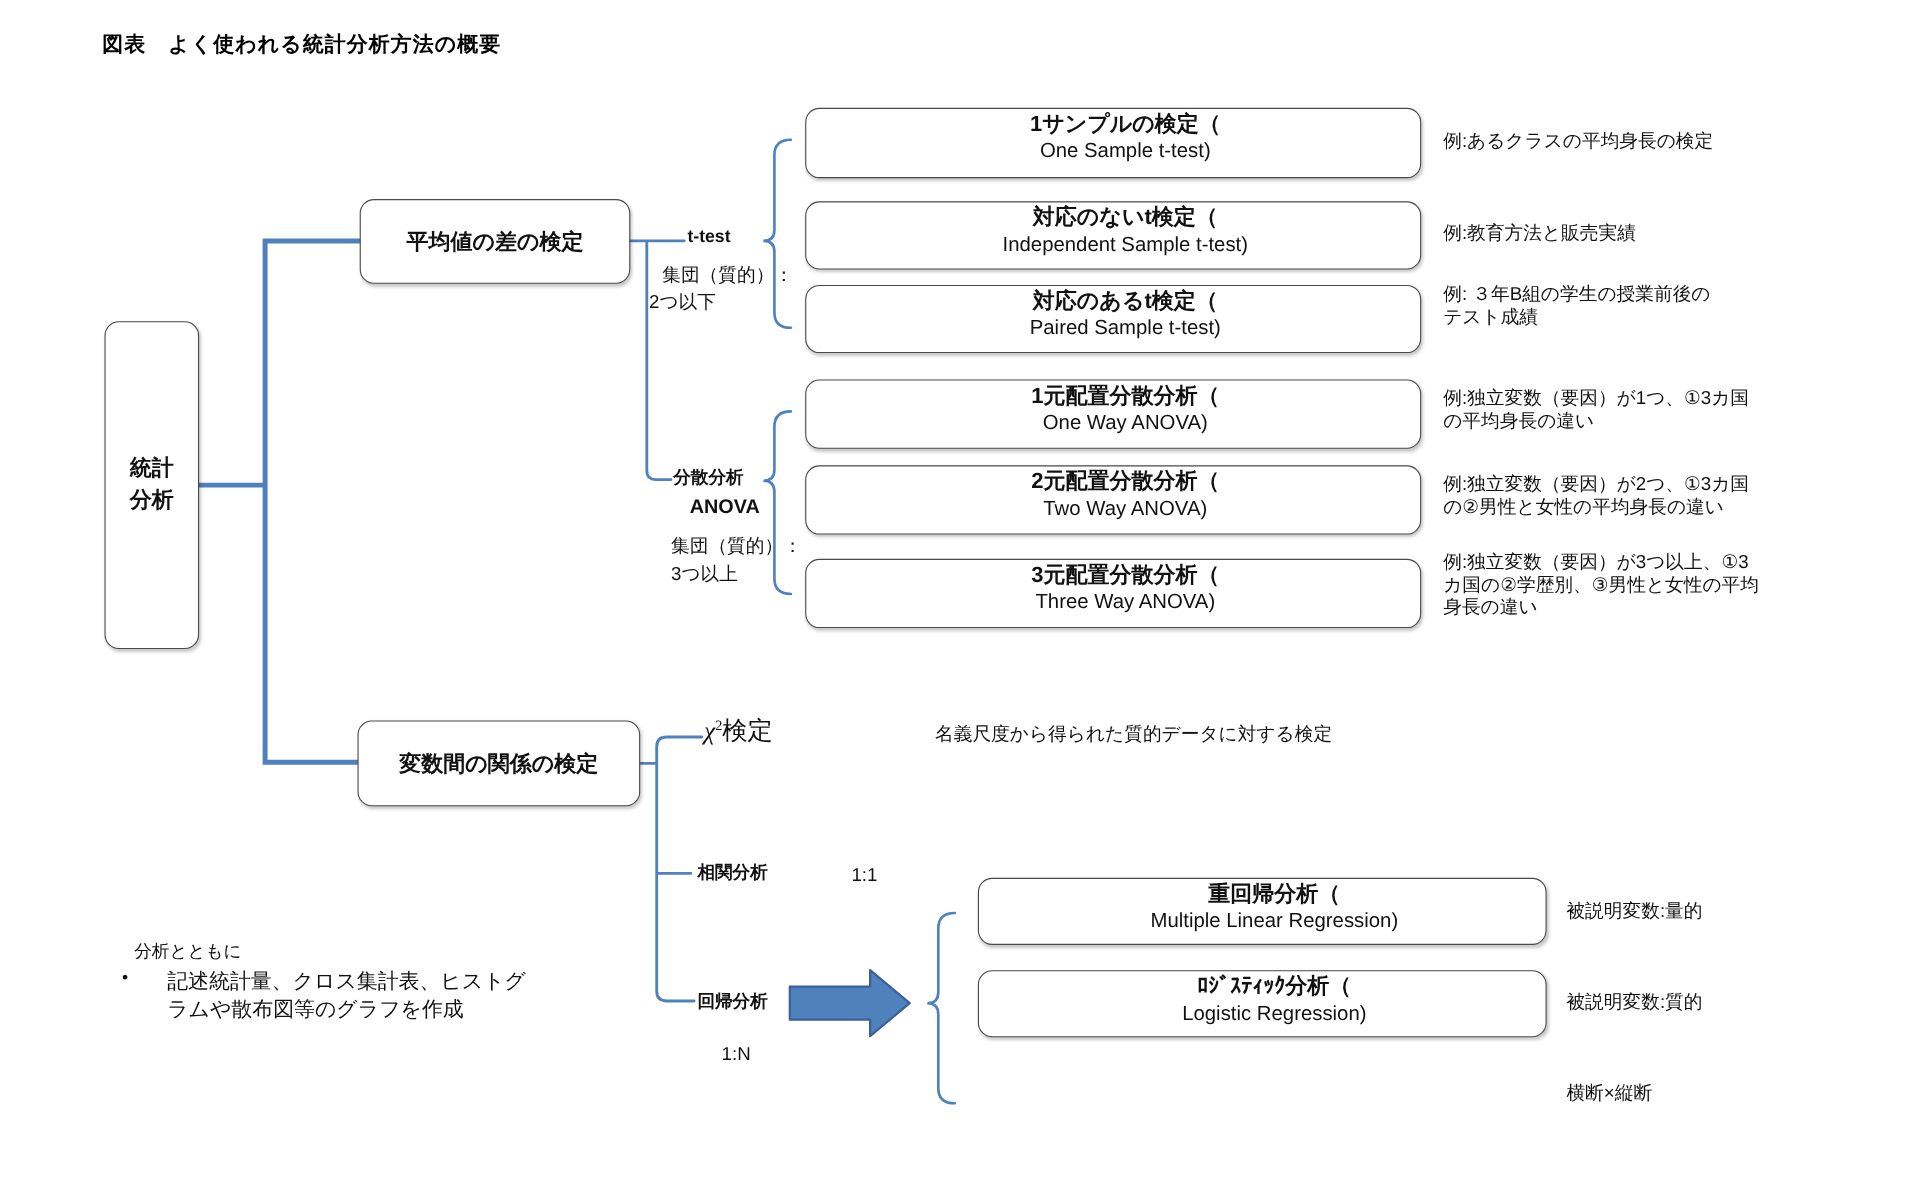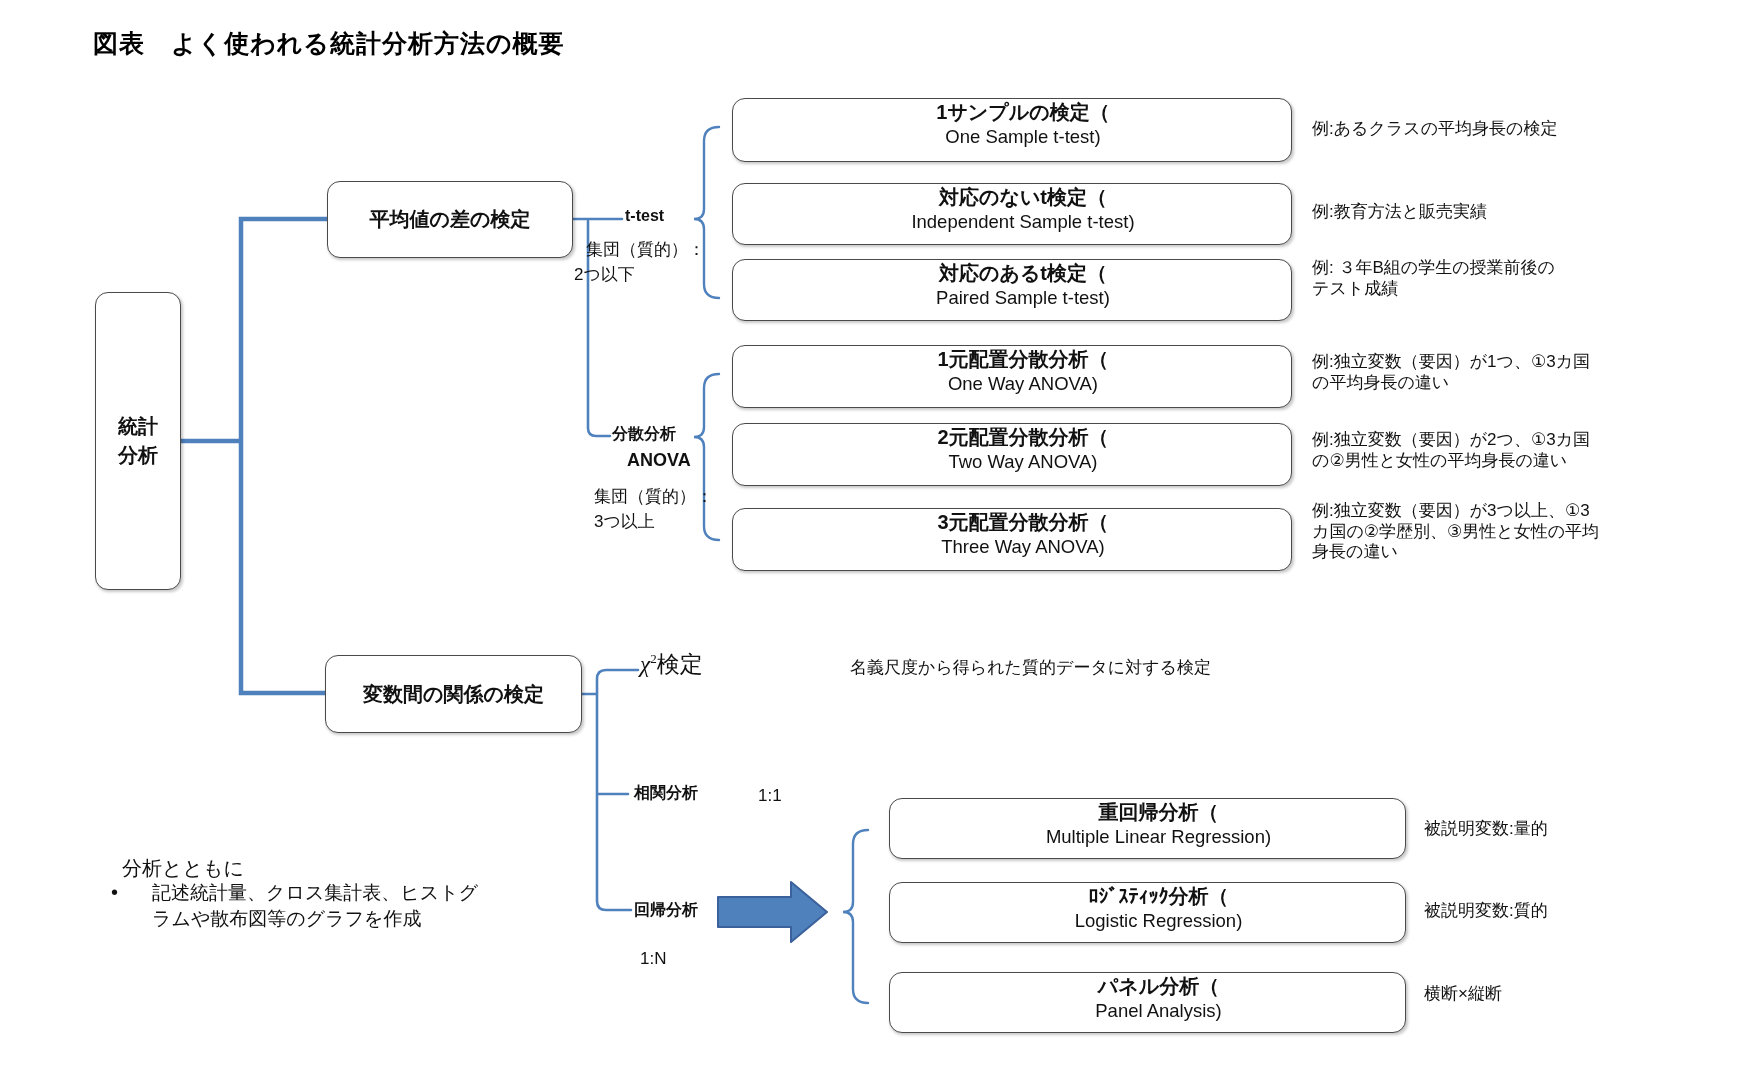--- a/index.html
+++ b/index.html
@@ -1,43 +1,43 @@
 <!DOCTYPE html>
 <html><head>
 <meta charset="utf-8">
 <style>
   html,body{margin:0;padding:0;background:#ffffff;}
   .stage{
     position:relative;width:1743px;height:1079px;background:#ffffff;overflow:hidden;
     font-family:"Liberation Sans","DejaVu Sans",sans-serif;color:#111;
   }
   .title{
-    position:absolute;left:93px;top:27px;font-size:25px;font-weight:700;letter-spacing:1px;color:#000;z-index:2;
+    position:absolute;left:93px;top:27px;font-size:19px;font-weight:700;letter-spacing:1px;color:#000;z-index:2;
   }
   svg.wires{position:absolute;left:0;top:0;z-index:1;}
   .box{
     position:absolute;background:#fff;border:1.6px solid #4a4a4a;border-radius:13px;
     box-shadow:1.5px 2px 3px rgba(0,0,0,.22);display:flex;align-items:center;z-index:2;box-sizing:border-box;flex-direction:column;
   }
   .box.center{justify-content:center;}
   .item-box{padding-left:22px;}
   .jp{font-weight:700;font-size:20px;white-space:nowrap;}
   .en{font-weight:400;font-size:18.5px;white-space:nowrap;}
   .root-box{flex-direction:column;justify-content:center;line-height:1.45;font-size:20px;font-weight:700;}
   .section-label{position:absolute;font-size:16px;font-weight:700;z-index:2;white-space:nowrap;}
   .section-label.small{font-size:18px;}
-  .sub-label{position:absolute;font-size:17px;font-weight:400;z-index:2;white-space:nowrap;}
+  .sub-label{position:absolute;font-size:17px;font-weight:400;z-index:2;white-space:nowrap;padding-left:16px;}
   .example{position:absolute;font-size:17px;font-weight:400;line-height:1.22;z-index:2;}
   .chi-block{
     position:absolute;left:640px;top:649px;z-index:2;
     font-family:"Liberation Serif","DejaVu Serif",serif;font-size:23px;white-space:nowrap;
   }
   .chi-block .chi{font-style:italic;}
   .chi-block sup{font-size:13px;}
-  .footnote-line{position:absolute;font-size:20px;z-index:2;white-space:nowrap;}
+  .footnote-line{position:absolute;font-size:16px;z-index:2;white-space:nowrap;}
   .footnote-block{position:absolute;font-size:19px;z-index:2;line-height:1.38;width:338px;}
 </style>
 </head>
 <body>
 
 <div class="stage">
 
   <div class="title">図表　よく使われる統計分析方法の概要</div>
 
   <svg class="wires" width="1743" height="1079" viewBox="0 0 1743 1079" xmlns="http://www.w3.org/2000/svg">
@@ -124,24 +124,20 @@
   <div class="sub-label" style="left:640px;top:949px;">1:N</div>
 
   <div class="box item-box" style="left:889px;top:798px;width:517px;height:61px;">
     <span class="jp">重回帰分析（</span>
       <span class="en">Multiple Linear Regression)</span>
   </div>
   <div class="box item-box" style="left:889px;top:882px;width:517px;height:61px;">
     <span class="jp">ﾛｼﾞｽﾃｨｯｸ分析（</span>
       <span class="en">Logistic Regression)</span>
   </div>
-  <div class="box item-box" style="left:889px;top:972px;width:517px;height:61px;">
-    <span class="jp">パネル分析（</span>
-      <span class="en">Panel Analysis)</span>
-  </div>
 
   <div class="example" style="left:1424px;top:819px;white-space:nowrap;">被説明変数:量的</div>
   <div class="example" style="left:1424px;top:901px;white-space:nowrap;">被説明変数:質的</div>
   <div class="example" style="left:1424px;top:984px;white-space:nowrap;">横断×縦断</div>
 
   <div class="footnote-line" style="left:122px;top:855px;">分析とともに</div>
   <div class="footnote-line" style="left:111px;top:881px;">•</div>
   <div class="footnote-block" style="left:152px;top:880px;">記述統計量、クロス集計表、ヒストグラムや散布図等のグラフを作成</div>
 
 </div>

